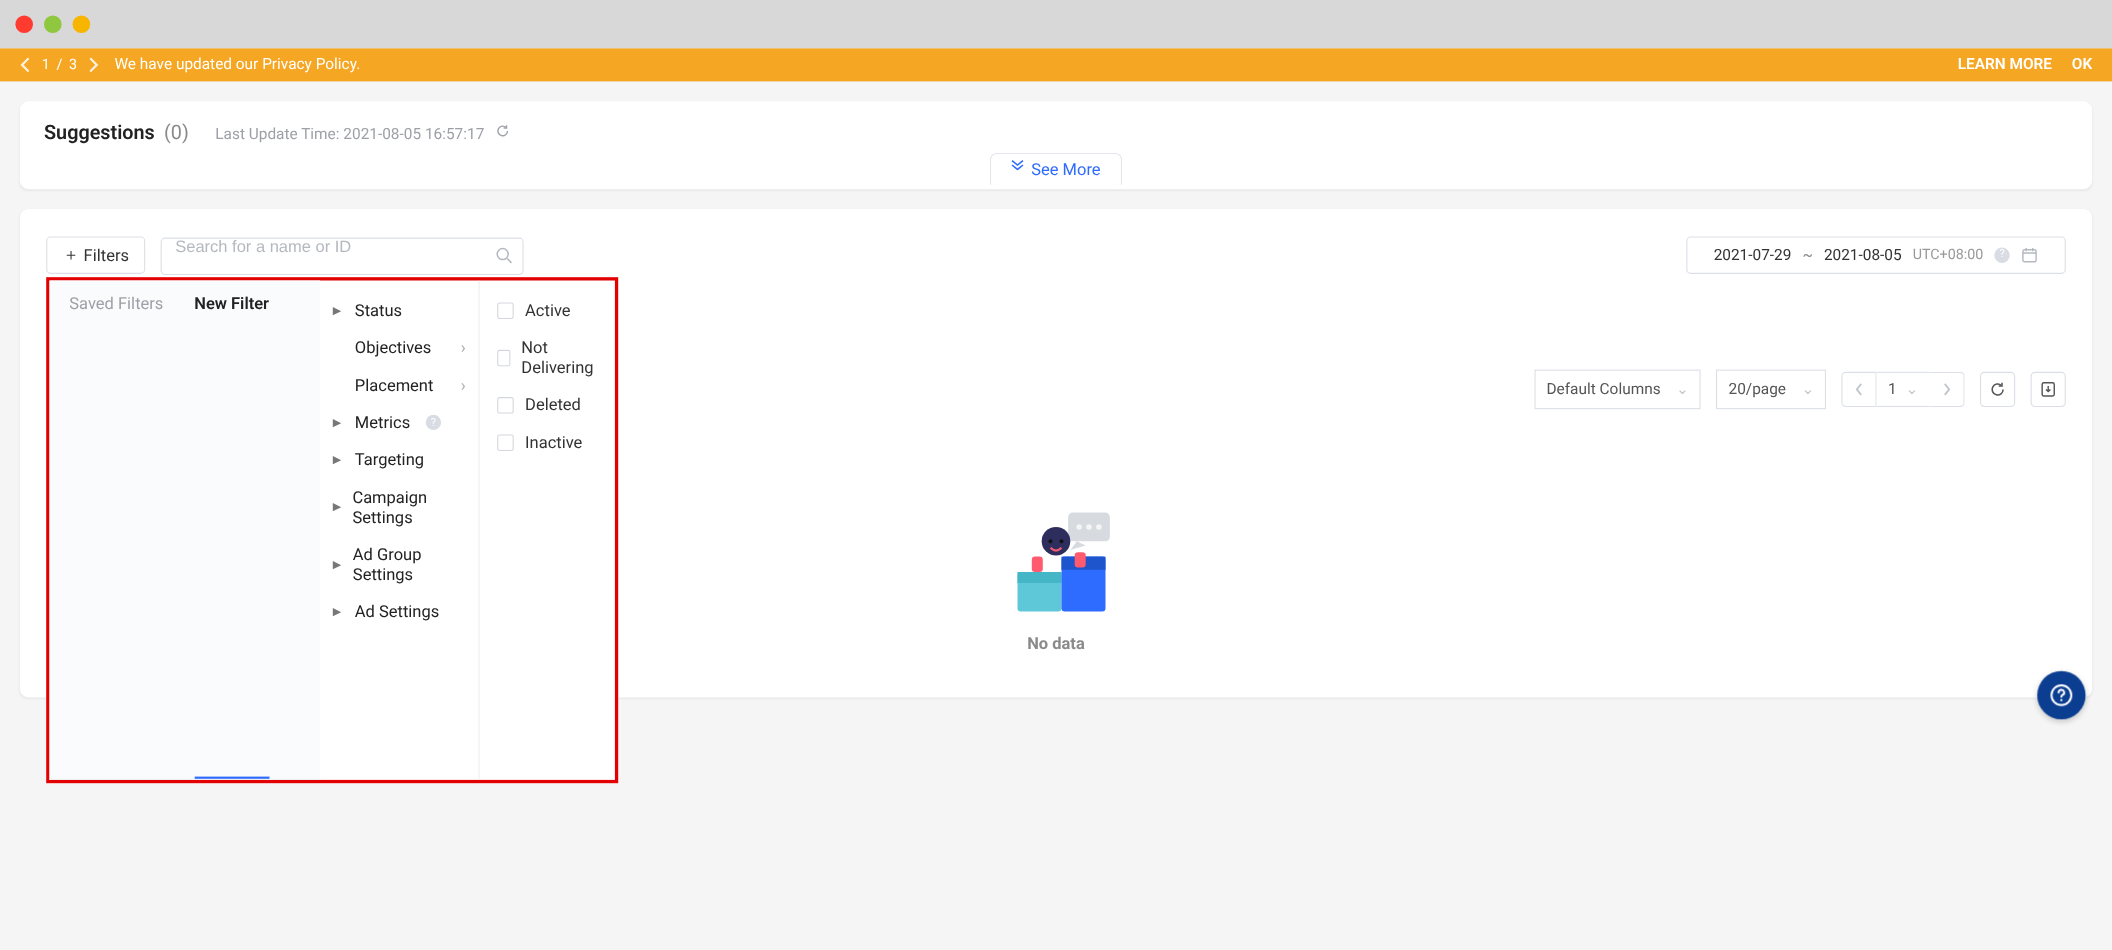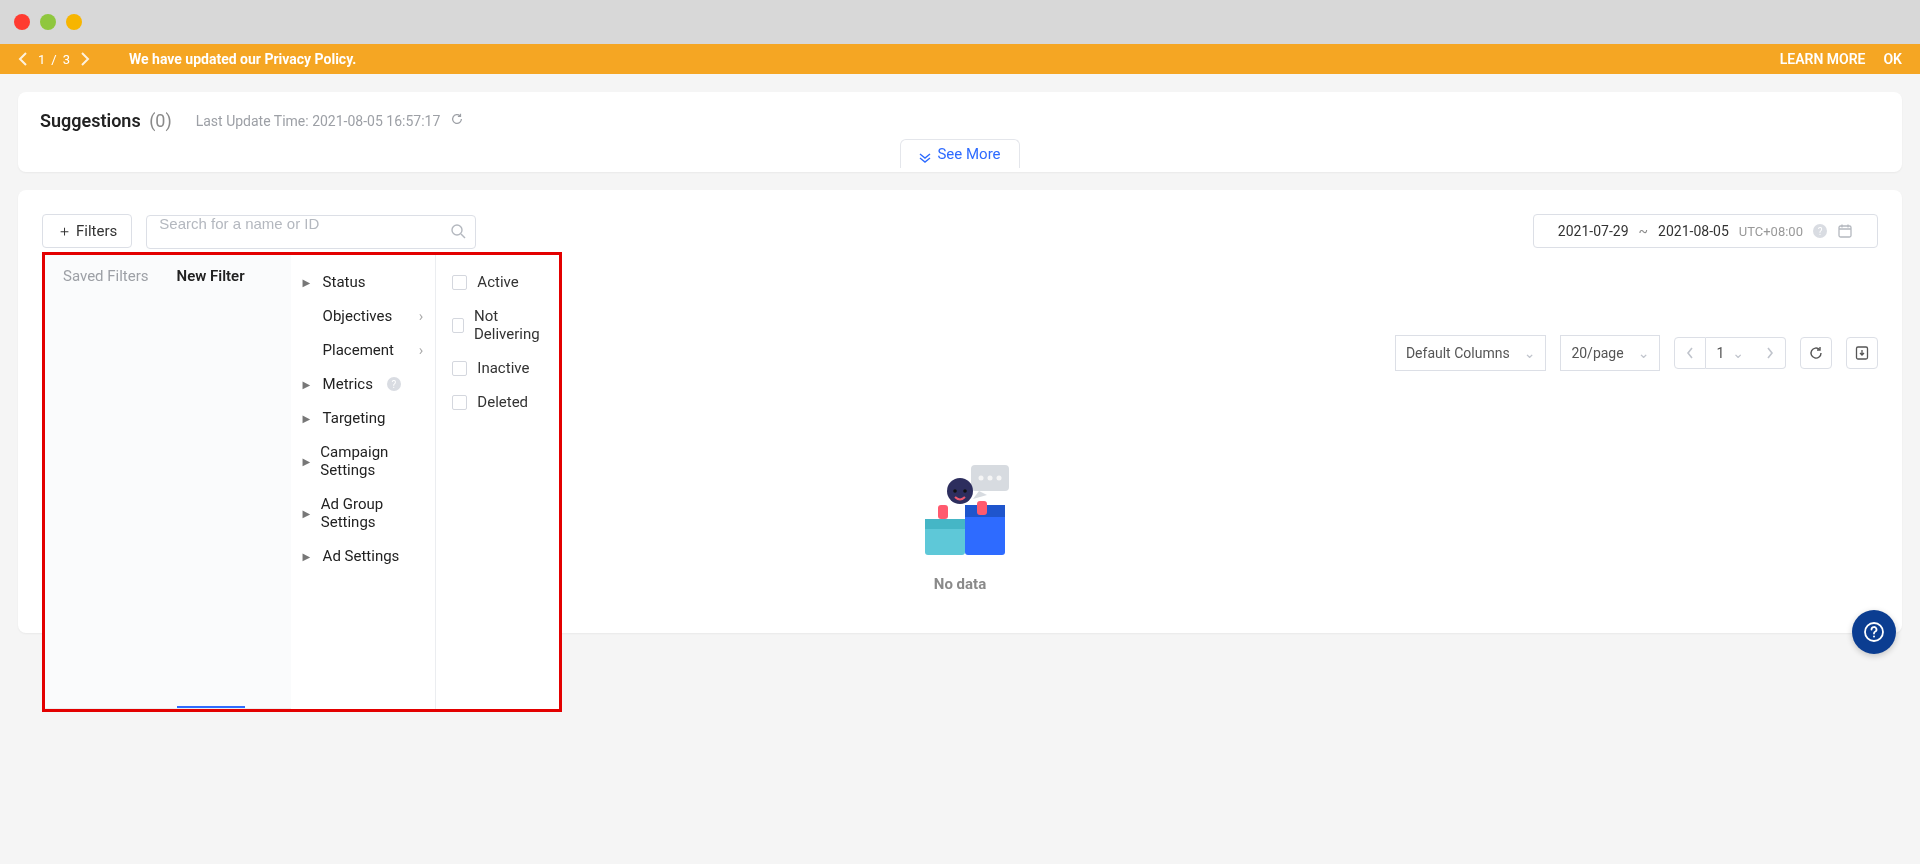--- a/index.html
+++ b/index.html
@@ -34,21 +34,21 @@
     background: #f5a623;
     display: flex;
     align-items: center;
     color: #fff;
     font-size: 14px;
     padding: 0 18px;
   }
   .notice-left { display: flex; align-items: center; gap: 10px; }
   .chevron { cursor: pointer; opacity: 0.85; }
   .notice-page { display: flex; gap: 6px; align-items: center; font-size: 13px;}
-  .notice-msg { margin-left: 29px; font-weight: 700; }
+  .notice-msg { margin-left: 4px; font-weight: 400; }
   .notice-right { margin-left: auto; display: flex; gap: 18px; font-weight: 600; font-size: 14px;}
   .notice-link { cursor: pointer; }
 
   
   .card {
     background: #fff;
     border-radius: 8px;
     margin: 18px;
     box-shadow: 0 1px 2px rgba(0,0,0,0.05);
   }
@@ -67,21 +67,21 @@
     padding-bottom: 4px;
   }
   .see-more {
     border: 1px solid #e4e6eb;
     border-bottom: none;
     border-radius: 6px 6px 0 0;
     padding: 5px 18px;
     font-size:15px;
     color:#2e6bff;
     cursor:pointer;
-    display:flex; align-items:flex-end; gap:6px;
+    display:flex; align-items:flex-start; gap:6px;
   }
 
   
   .main-card {
     padding: 24px 24px 40px 24px;
     position: relative;
   }
 
   .filter-row {
     display: flex;
@@ -424,25 +424,25 @@
         <div class="opt-item">
           <span class="chk"></span>
           <span>Active</span>
         </div>
         <div class="opt-item">
           <span class="chk"></span>
           <span>Not Delivering</span>
         </div>
         <div class="opt-item">
           <span class="chk"></span>
-          <span>Inactive</span>
+          <span>Deleted</span>
         </div>
         <div class="opt-item">
           <span class="chk"></span>
-          <span>Deleted</span>
+          <span>Inactive</span>
         </div>
       </div>
     </div>
   </div>
 
   <div class="controls-row">
     <div class="select-box">
       <span>Default Columns</span>
       <span style="color:#c0c4cc;">⌄</span>
     </div>

